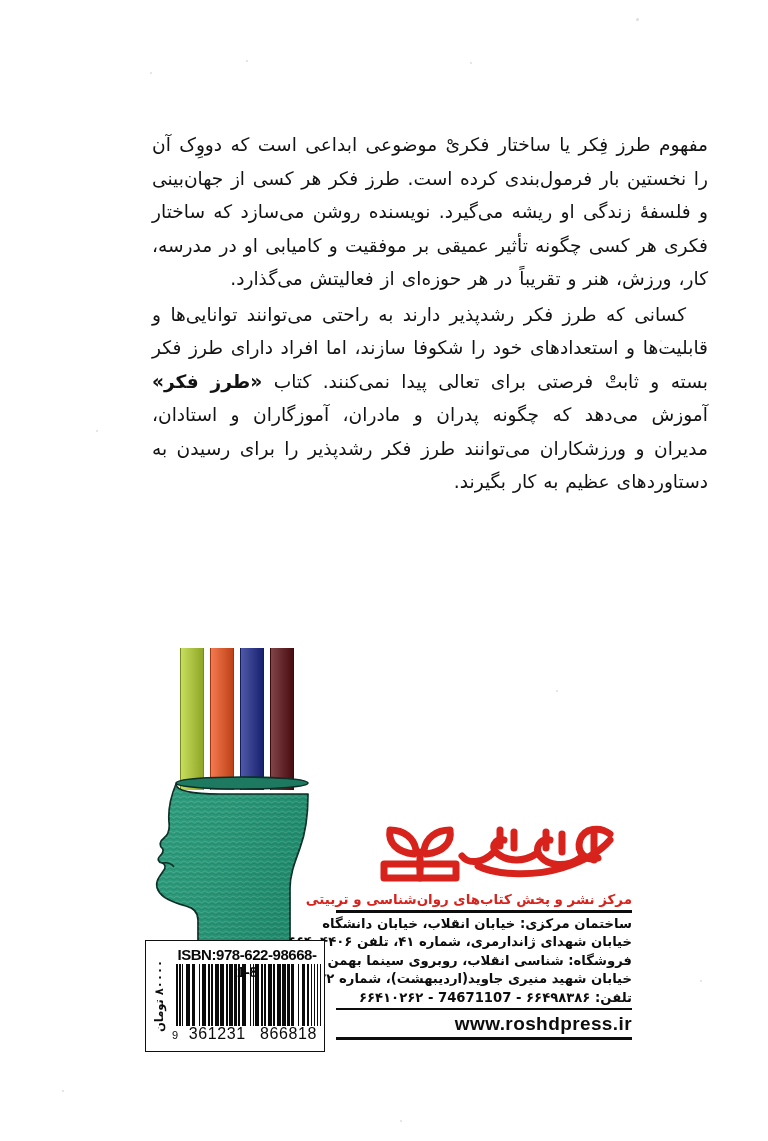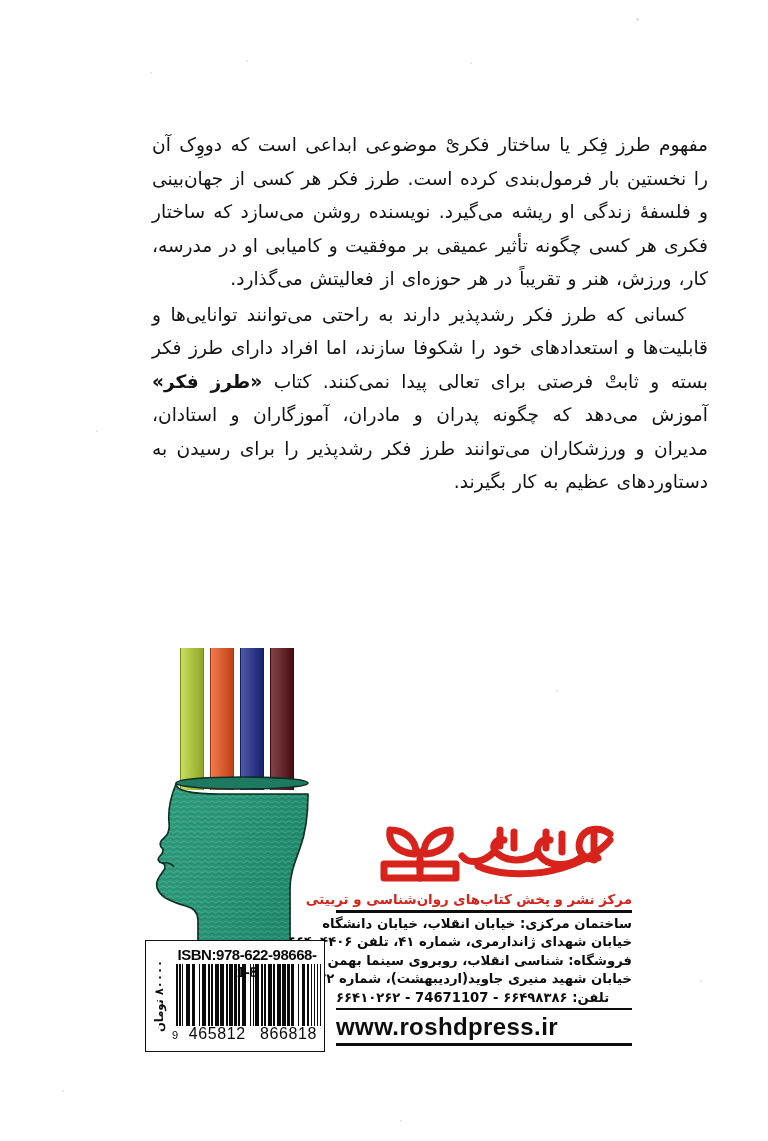--- a/index.html
+++ b/index.html
@@ -155,21 +155,21 @@
   .ean-digits .lead { font-size: 11px; padding-right: 3px; }
   .ean-digits .g { flex: 1; text-align: center; }
 
   
   #publisher {
     position: absolute;
     left: 336px;
     top: 818px;
     width: 296px;
     direction: rtl;
-    text-align: left;
+    text-align: right;
   }
   .logo-wrap {
     position: relative;
     height: 72px;
     margin-bottom: 2px;
   }
   .logo-wrap svg { display: block; margin: 0 auto; }
   .pub-tagline {
     font-size: 13.4px;
     font-weight: 700;
@@ -192,21 +192,21 @@
     font-size: 13.2px;
     font-weight: 700;
     line-height: 18.5px;
     color: #0d0d0d;
     letter-spacing: 0.2px;
     white-space: nowrap;
   }
   .site {
     font-family: "Liberation Sans", sans-serif;
     direction: ltr;
-    font-size: 24px;
+    font-size: 19px;
     font-weight: 700;
     letter-spacing: 0.4px;
     color: #0d0d0d;
     padding: 3px 0 2px 0;
   }
 
   
   .speck { position: absolute; background: #dedede; border-radius: 50%; }
 </style>
 </head>
@@ -319,21 +319,21 @@
       <i style="left: 121.7px; width: 1.28px;"></i>
       <i style="left: 125.54px; width: 3.84px;"></i>
       <i style="left: 130.66px; width: 2.56px;"></i>
       <i style="left: 134.5px; width: 1.5px;"></i>
       <i style="left: 137.6px; width: 1.5px;"></i>
       <i style="left: 140.7px; width: 1.5px;"></i>
       <i style="left: 143.8px; width: 1.6px;"></i>
     </div>
   <div class="ean-digits">
     <span class="lead">9</span>
-    <span class="g">465812</span>
+    <span class="g">361231</span>
     <span class="g">866818</span>
   </div>
 </div>
 
 <div id="publisher">
 
   <div class="logo-wrap">
     <svg width="272" height="72" viewBox="0 0 272 72" xmlns="http://www.w3.org/2000/svg">
       <g fill="none" stroke="#d7231c" stroke-width="7" stroke-linecap="round" stroke-linejoin="round">
 

